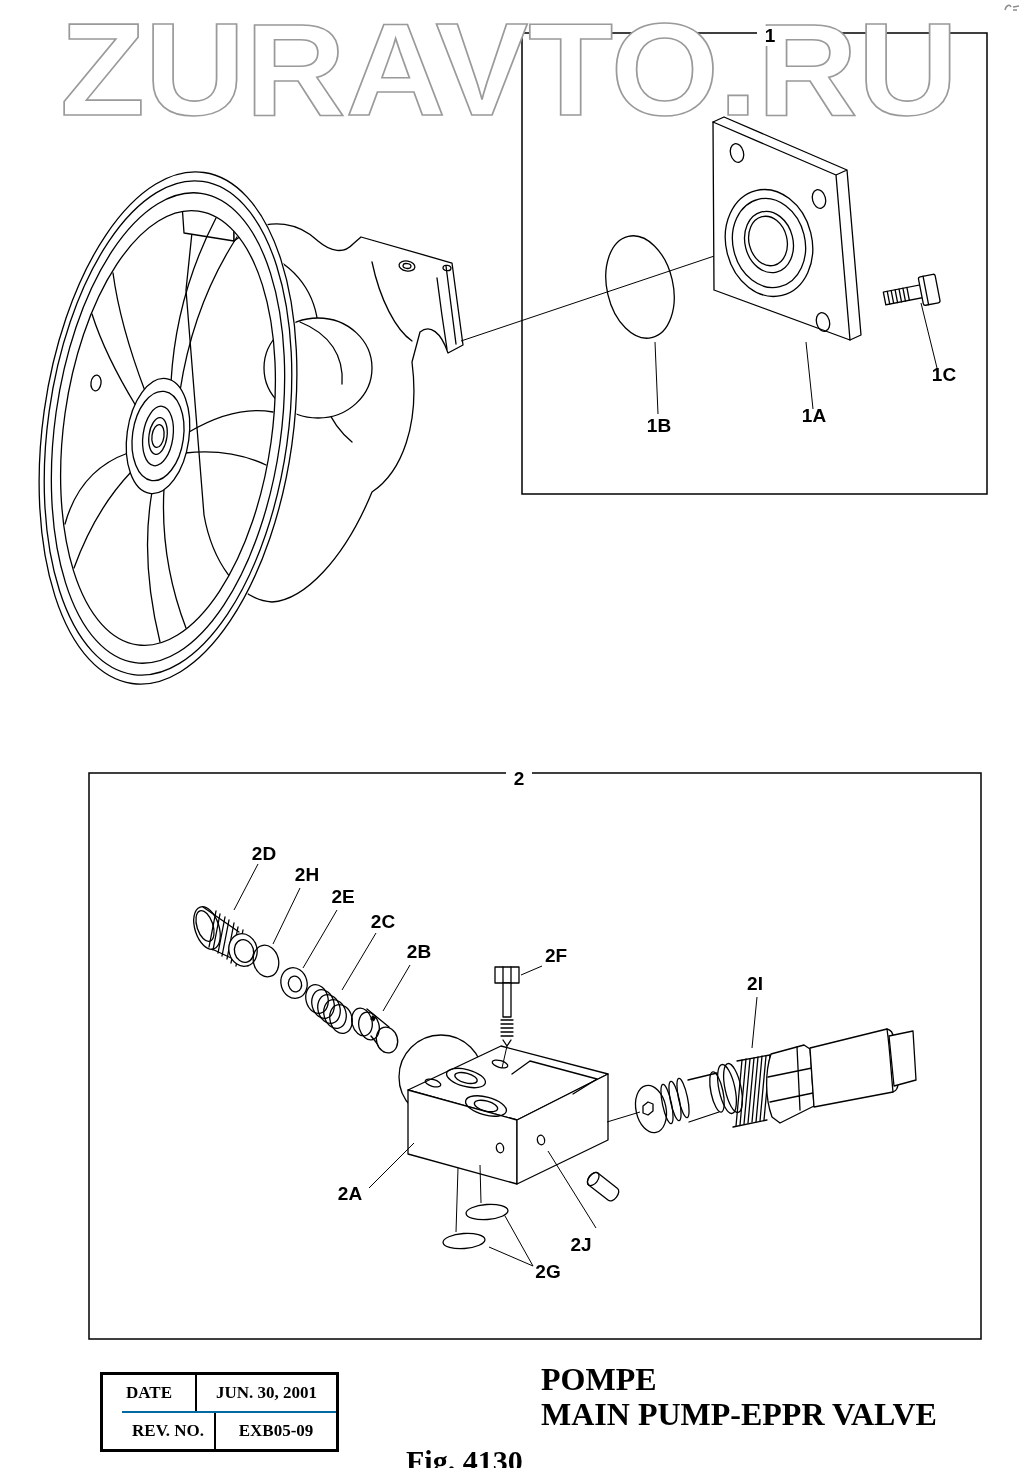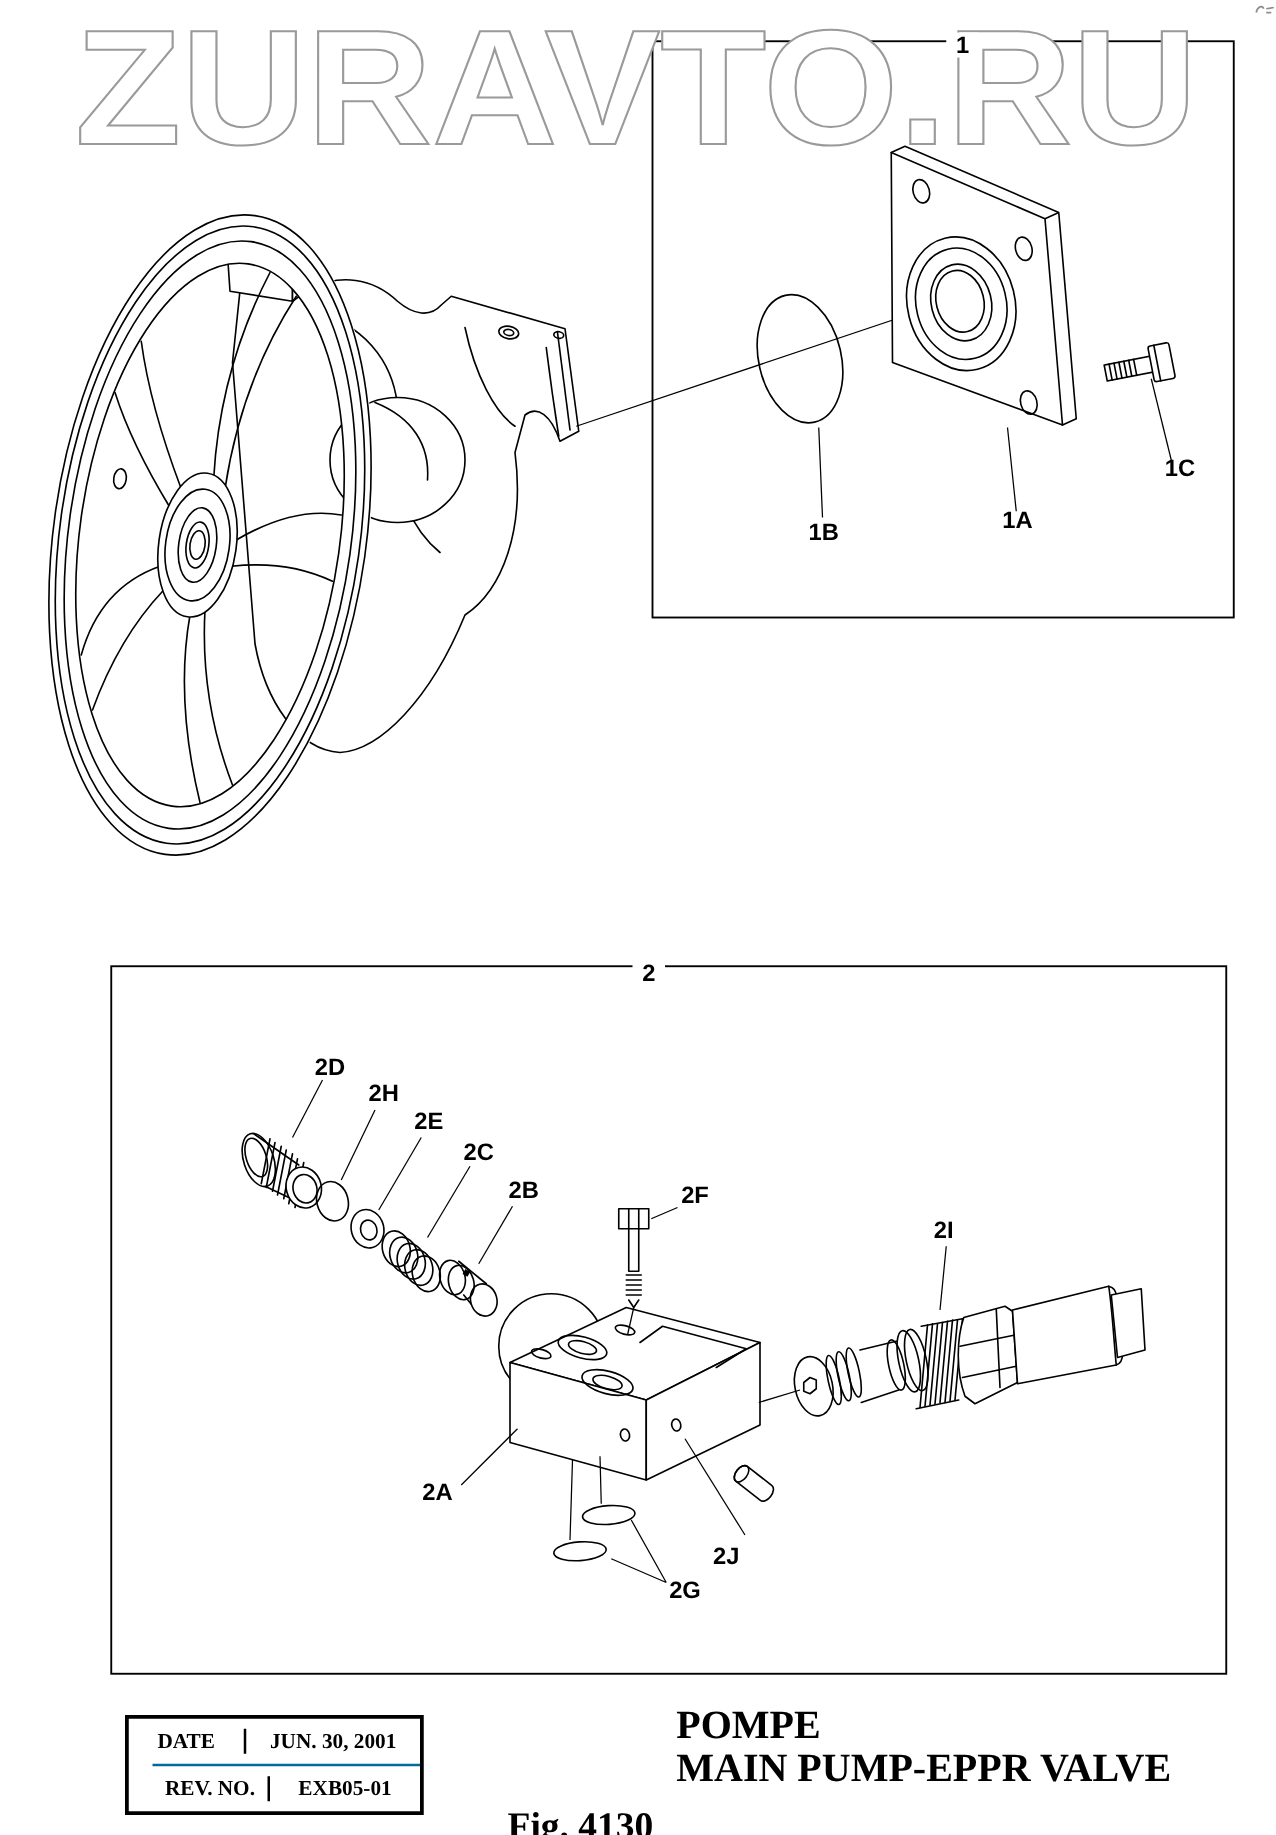--- a/index.html
+++ b/index.html
@@ -11,21 +11,21 @@
   .ln{fill:none;stroke:#000;stroke-width:1.3;stroke-linecap:round;stroke-linejoin:round;}
   .lnw{fill:#fff;stroke:#000;stroke-width:1.3;stroke-linejoin:round;}
   .leader{fill:none;stroke:#000;stroke-width:1;}
   .boxline{fill:none;stroke:#000;stroke-width:1.5;}
   .callout{font:bold 19px "Liberation Sans",sans-serif;fill:#000;text-anchor:middle;}
   .wm{font:bold 131px "Liberation Sans",sans-serif;fill:#ffffff;stroke:#9a9a9a;stroke-width:1.6;}
 
   
   .rev-table{position:absolute;left:100px;top:1372px;width:233px;border:3px solid #000;
              font-family:"Liberation Serif",serif;font-weight:bold;font-size:17px;background:#fff;}
-  .rev-row{display:flex;height:36px;align-items:center;}
+  .rev-row{display:flex;height:36px;}
   .rev-row + .rev-row{border-top:2px solid #0369a1;margin-left:19px;}
   .rev-label{width:92px;border-right:2px solid #000;display:flex;align-items:center;justify-content:center;}
   .rev-value{flex:1;display:flex;align-items:center;justify-content:center;}
   .fig-label{position:absolute;left:406px;top:1444px;font:bold 30px "Liberation Serif",serif;}
   .fig-title{position:absolute;left:541px;top:1362px;font:bold 32px "Liberation Serif",serif;line-height:35px;white-space:nowrap;}
 </style>
 </head>
 <body>
 
 <div class="page">
@@ -255,21 +255,21 @@
     <path d="M1005,10 C1006,5 1010,4 1011,7 M1013,7 L1019,6 M1013,10 L1017,10" fill="none" stroke="#8d8d8d" stroke-width="1.4"></path>
   </svg>
 
   <div class="rev-table">
     <div class="rev-row">
       <div class="rev-label">DATE</div>
       <div class="rev-value">JUN. 30, 2001</div>
     </div>
     <div class="rev-row">
       <div class="rev-label">REV. NO.</div>
-      <div class="rev-value">EXB05-01</div>
+      <div class="rev-value">EXB05-09</div>
     </div>
   </div>
 
   <div class="fig-label">Fig. 4130</div>
   <div class="fig-title">
     <div>POMPE</div>
     <div>MAIN PUMP-EPPR VALVE</div>
   </div>
 
 </div>

